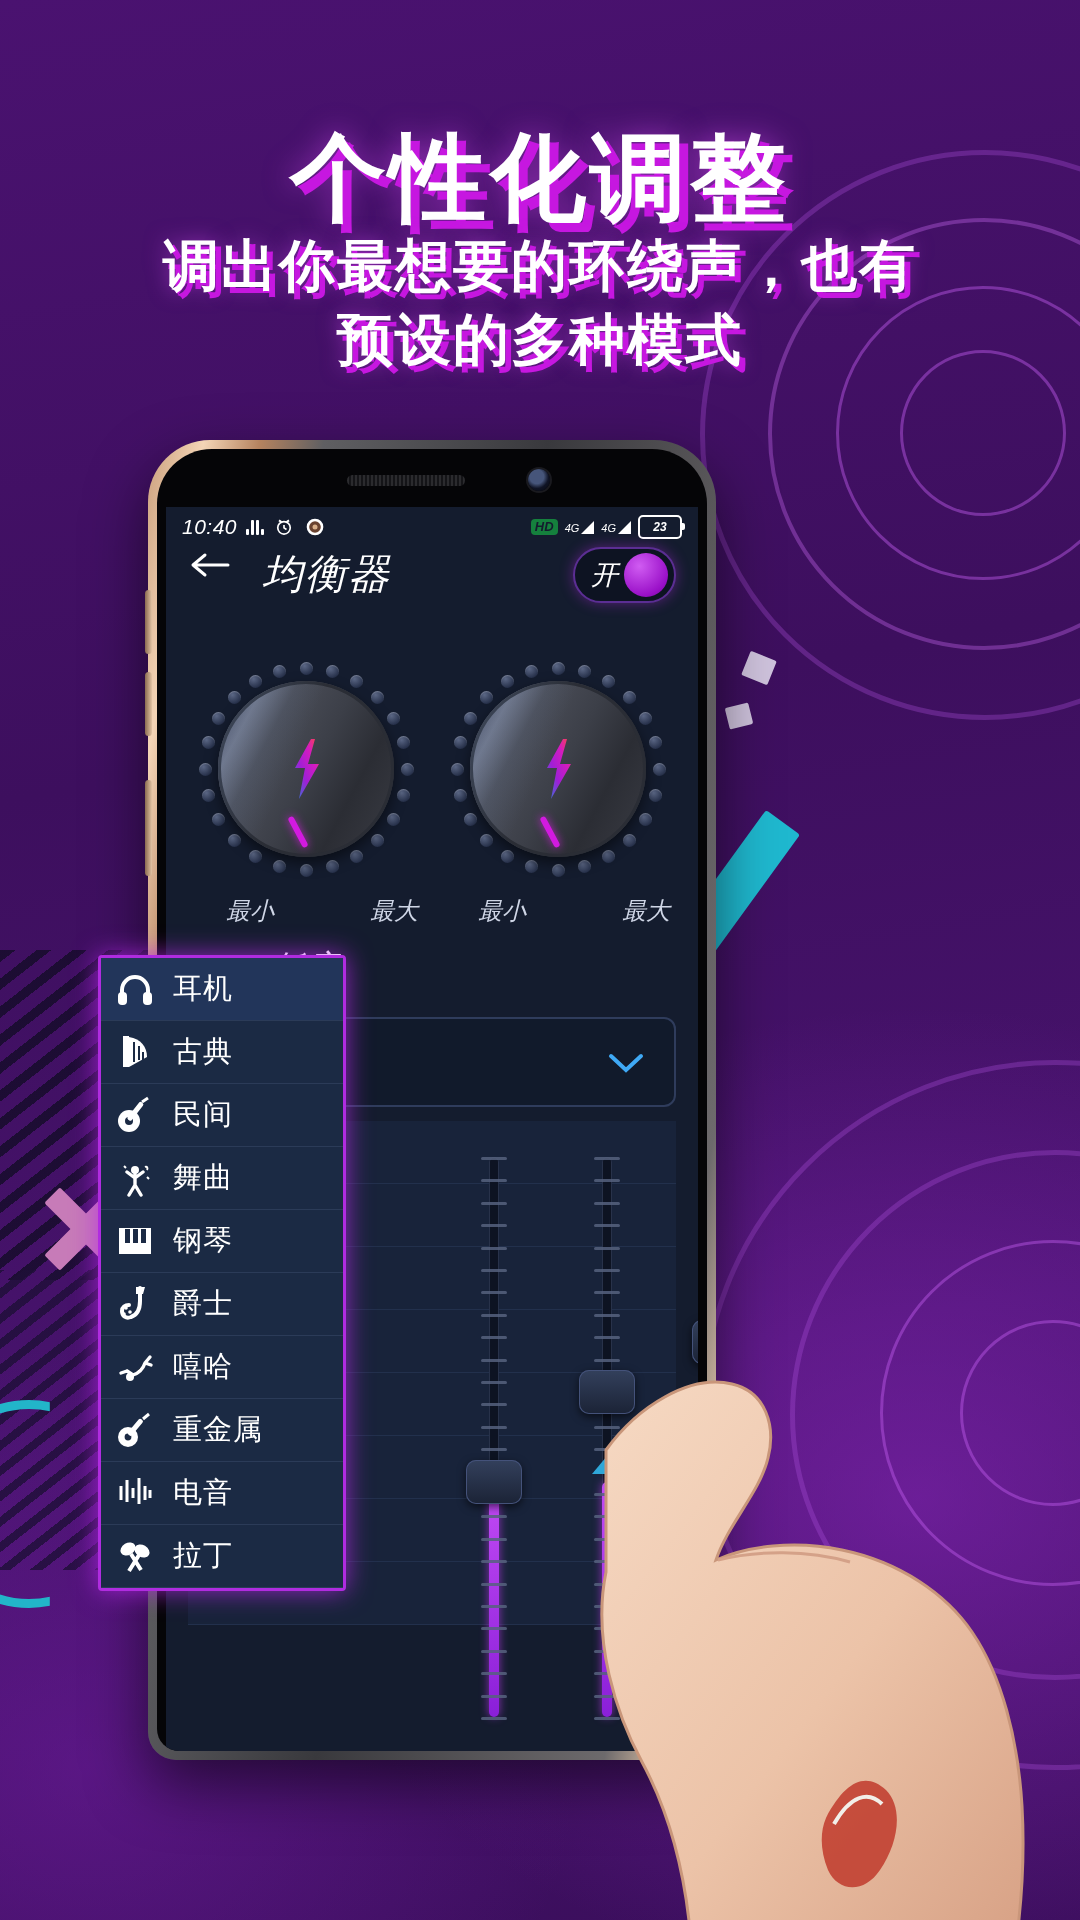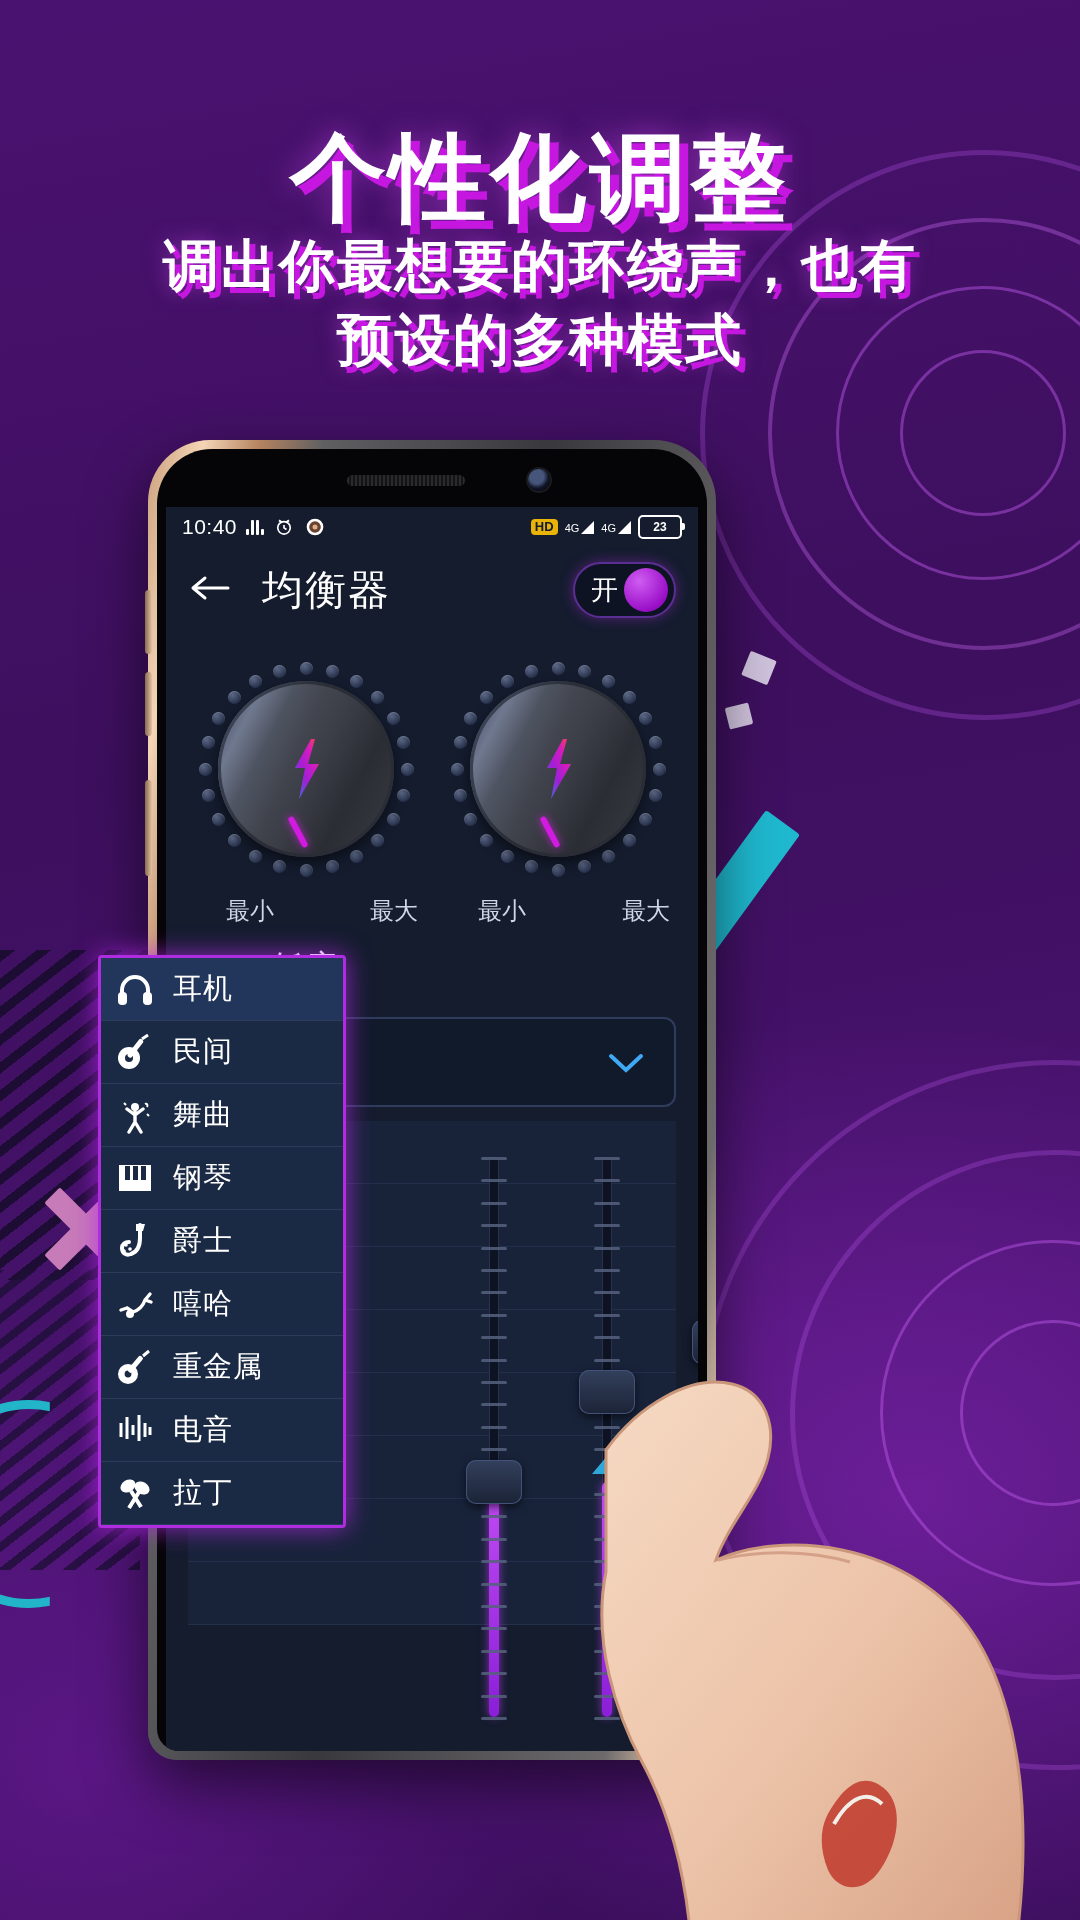--- a/index.html
+++ b/index.html
@@ -50,51 +50,51 @@
   }
 
   
   #phone{position:absolute;left:148px;top:440px;width:568px;height:1320px;
     border-radius:62px 62px 28px 28px;
     background:linear-gradient(100deg,#caa07d 0%,#f4d5b6 7%,#b5835f 14%,#5f5f62 22%,#39393d 50%,#6d6a6c 86%,#f0cfae 95%,#b07f5c 100%);
     padding:9px;box-sizing:border-box;
     box-shadow:0 24px 60px rgba(0,0,0,.55);
   }
   #phone-inner{width:100%;height:100%;box-sizing:border-box;border-radius:55px 55px 22px 22px;
-    background:#050507;padding:0;overflow:hidden;position:relative;}
+    background:#050507;padding:0;overflow:hidden;position:relative;font-style:italic;}
   #notchbar{height:58px;position:relative;}
   #speaker{position:absolute;left:50%;top:26px;transform:translateX(-50%) translateX(-26px);
     width:118px;height:11px;border-radius:6px;
     background:repeating-linear-gradient(90deg,#2b2b2e 0 2px,#141417 2px 4px);}
   #camera{position:absolute;left:50%;top:20px;margin-left:96px;width:22px;height:22px;border-radius:50%;
     background:radial-gradient(circle at 40% 35%,#46557a 0 36%,#101425 60%,#05060b 100%);
     box-shadow:0 0 0 2px #1a1a1f;}
   
   .key{position:absolute;left:-3px;width:7px;border-radius:4px;background:linear-gradient(90deg,#8a6a50,#e3c4a4);}
   #screen{position:absolute;left:9px;right:9px;top:58px;bottom:0;background:#141c2e;overflow:hidden;}
 
   
   #statusbar{height:40px;display:flex;align-items:center;padding:0 16px;color:#fff;font-size:20px;}
   #sb-left{display:flex;align-items:center;gap:9px;}
   #sb-time{font-size:21px;letter-spacing:.5px;}
   .sig-bars{display:flex;align-items:flex-end;gap:2px;height:15px;}
   .sig-bars i{display:block;width:3px;background:#fff;border-radius:1px;}
   .sb-icon{width:22px;height:22px;display:flex;align-items:center;justify-content:center;}
   #sb-right{margin-left:auto;display:flex;align-items:center;gap:7px;}
-  .badge-hd{background:#eab308;color:#141c2e;font-size:13px;font-weight:bold;border-radius:4px;
+  .badge-hd{background:#15803d;color:#141c2e;font-size:13px;font-weight:bold;border-radius:4px;
     padding:1px 4px;line-height:1.15;margin-left:16px;}
   .net{display:flex;align-items:flex-end;gap:1px;}
   .net small{color:#fff;font-size:11px;margin-right:1px;}
   .tri{width:0;height:0;border-left:13px solid transparent;border-bottom:13px solid #fff;}
   .batt{width:40px;height:20px;border:2px solid #fff;border-radius:5px;position:relative;
     display:flex;align-items:center;justify-content:center;color:#fff;font-size:12px;font-weight:bold;}
   .batt:after{content:"";position:absolute;right:-5px;top:6px;width:3px;height:7px;background:#fff;border-radius:0 2px 2px 0;}
 
   
-  #appbar{height:86px;display:flex;align-items:center;padding:0 22px;position:relative;}
+  #appbar{height:86px;display:flex;align-items:flex-start;padding:0 22px;position:relative;}
   #back{color:#fff;font-size:40px;line-height:1;width:46px;}
   #apptitle{color:#fff;font-size:41px;margin-left:28px;letter-spacing:2px;}
   #toggle{margin-left:auto;display:flex;align-items:center;gap:6px;
     background:#0d1322;border:2px solid #5b2e93;border-radius:30px;padding:4px 6px 4px 16px;
     box-shadow:0 0 14px rgba(170,40,215,.45);}
   #toggle-label{color:#fff;font-size:27px;}
   #toggle-knob{width:44px;height:44px;border-radius:50%;
     background:radial-gradient(circle at 35% 30%,#d05cf2,#9a10c8 70%,#6d0490);}
 
   
@@ -463,20 +463,30 @@
           <path d="M6 24v-4a13 13 0 0126 0v4" fill="none" stroke="#fff" stroke-width="4"></path>
           <rect x="2" y="22" width="9" height="13" rx="4" fill="#fff"></rect>
           <rect x="27" y="22" width="9" height="13" rx="4" fill="#fff"></rect>
         </svg>
       </span>
       <span class="dd-txt">耳机</span>
     </div>
     <div class="dd-item">
       <span class="dd-ico">
         <svg width="38" height="38" viewBox="0 0 38 38">
+          <rect x="7" y="3" width="6" height="31" fill="#fff"></rect>
+          <path d="M13 4c12 2 18 10 18 20l-18 10z" fill="#fff"></path>
+          <path d="M18 9v20M23 13v14M27 19v8" stroke="#1b2a44" stroke-width="2"></path>
+        </svg>
+      </span>
+      <span class="dd-txt">古典</span>
+    </div>
+    <div class="dd-item">
+      <span class="dd-ico">
+        <svg width="38" height="38" viewBox="0 0 38 38">
           <circle cx="13" cy="25" r="11" fill="#fff"></circle>
           <circle cx="13" cy="25" r="4" fill="#1b2a44"></circle>
           <rect x="17" y="4" width="5" height="22" rx="2" fill="#fff" transform="rotate(38 19 15)"></rect>
           <path d="M26 6l6-4" stroke="#fff" stroke-width="3"></path>
         </svg>
       </span>
       <span class="dd-txt">民间</span>
     </div>
     <div class="dd-item">
       <span class="dd-ico">

